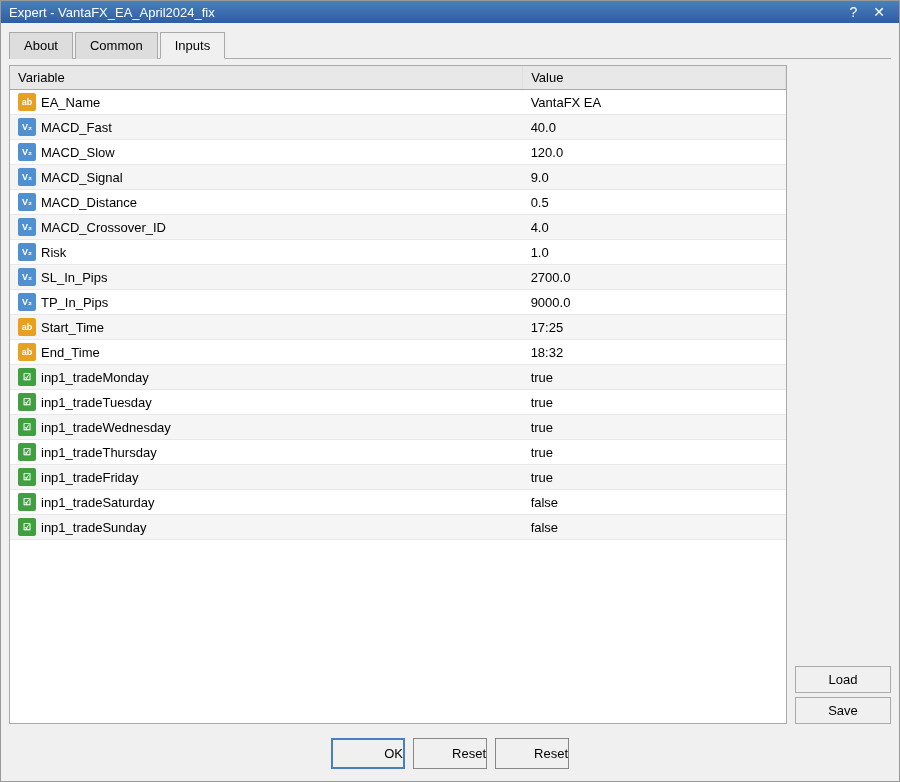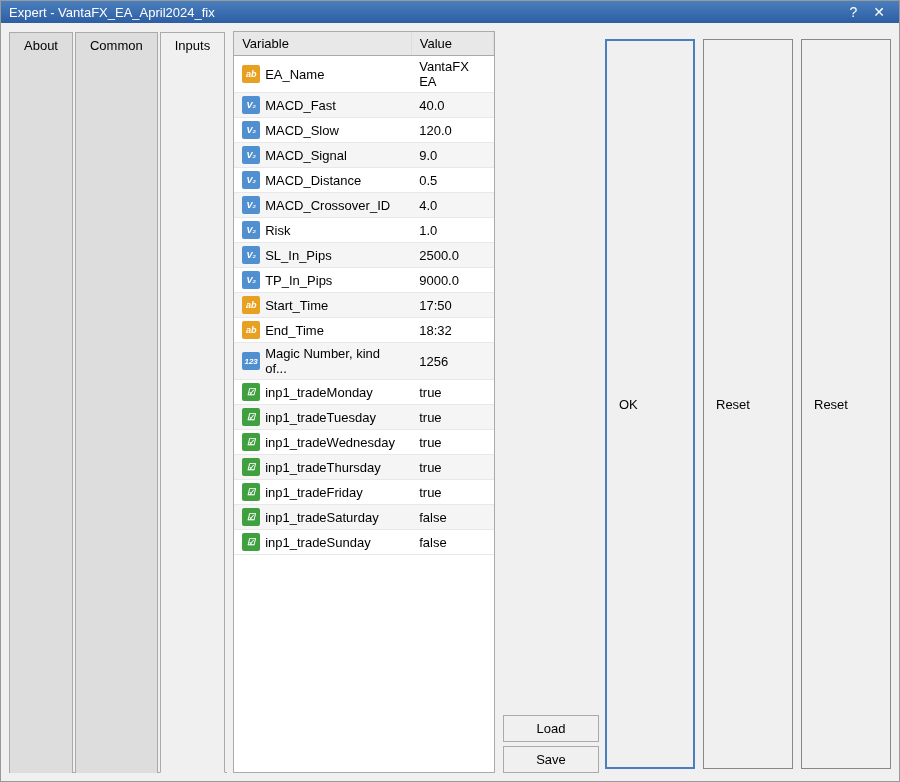--- a/index.html
+++ b/index.html
@@ -44,21 +44,21 @@
       background: none;
       border: none;
       color: white;
       font-size: 14px;
       cursor: pointer;
       padding: 2px 6px;
       line-height: 1;
     }
     .content {
       display: flex;
-      flex-direction: row;
+      flex-direction: column;
       flex: 1;
       padding: 8px;
       gap: 6px;
     }
     .tabs {
       display: flex;
       gap: 0;
       border-bottom: 1px solid #aaa;
       flex-shrink: 0;
     }
@@ -122,43 +122,42 @@
       height: 18px;
       border-radius: 2px;
       display: inline-flex;
       align-items: center;
       justify-content: center;
       font-size: 9px;
       font-weight: bold;
       flex-shrink: 0;
       color: white;
       font-family: Arial, sans-serif;
-      font-style: italic;
     }
     .icon-ab { background: #e8a020; }
     .icon-v2 { background: #5090d0; }
     .icon-123 { background: #5090d0; font-size: 8px; }
     .icon-bool { background: #40a040; }
     .side-btn {
       width: 96px;
       padding: 5px 10px;
       background: #f0f0f0;
       border: 1px solid #aaa;
       cursor: pointer;
       font-size: 13px;
       text-align: center;
     }
     .bottom-btn {
-      width: 90px;
-      padding: 6px 12px;
+      width: 74px;
+      padding: 6px 0;
       background: #f0f0f0;
       border: 1px solid #888;
       cursor: pointer;
       font-size: 13px;
-      text-align: left;
+      text-align: right;
     }
     .bottom-btn.ok {
       border: 2px solid #4a7fbd;
     }
     .main-area {
       display: flex;
       flex: 1;
       gap: 8px;
       min-height: 0;
     }
@@ -278,57 +277,48 @@
                   </td>
                   <td>1.0</td>
                 </tr>
                 <tr>
                   <td>
                     <div class="var-cell">
                       <span class="type-icon icon-v2">V₂</span>
                       <span>SL_In_Pips</span>
                     </div>
                   </td>
-                  <td>2500.0</td>
+                  <td>2700.0</td>
                 </tr>
                 <tr>
                   <td>
                     <div class="var-cell">
                       <span class="type-icon icon-v2">V₂</span>
                       <span>TP_In_Pips</span>
                     </div>
                   </td>
                   <td>9000.0</td>
                 </tr>
                 <tr>
                   <td>
                     <div class="var-cell">
                       <span class="type-icon icon-ab">ab</span>
                       <span>Start_Time</span>
                     </div>
                   </td>
-                  <td>17:50</td>
+                  <td>17:25</td>
                 </tr>
                 <tr>
                   <td>
                     <div class="var-cell">
                       <span class="type-icon icon-ab">ab</span>
                       <span>End_Time</span>
                     </div>
                   </td>
                   <td>18:32</td>
-                </tr>
-                <tr>
-                  <td>
-                    <div class="var-cell">
-                      <span class="type-icon icon-123">123</span>
-                      <span>Magic Number, kind of...</span>
-                    </div>
-                  </td>
-                  <td>1256</td>
                 </tr>
                 <tr>
                   <td>
                     <div class="var-cell">
                       <span class="type-icon icon-bool">☑</span>
                       <span>inp1_tradeMonday</span>
                     </div>
                   </td>
                   <td>true</td>
                 </tr>

